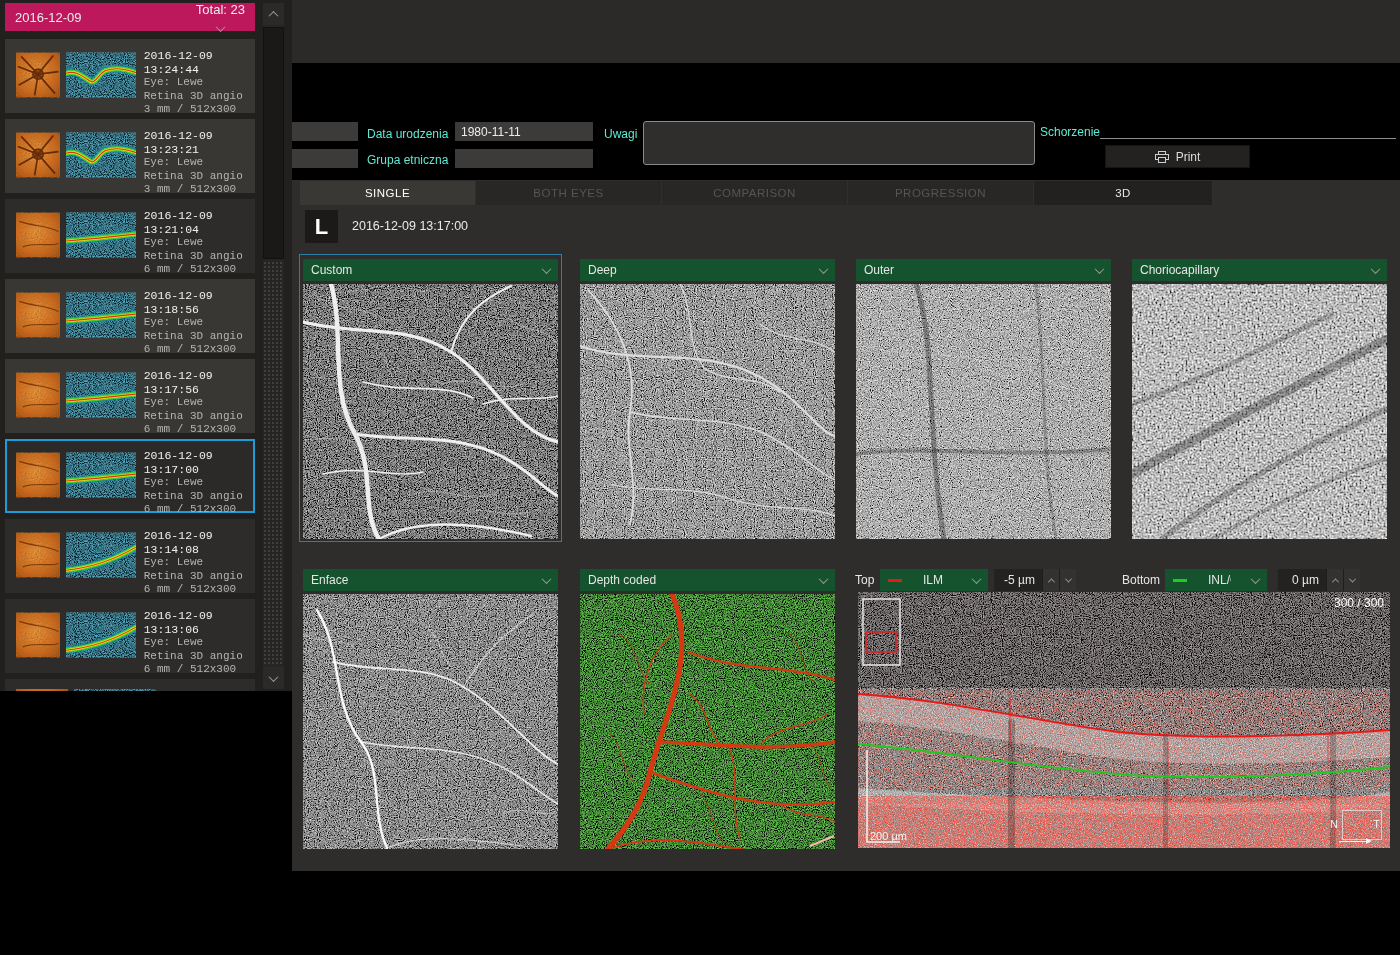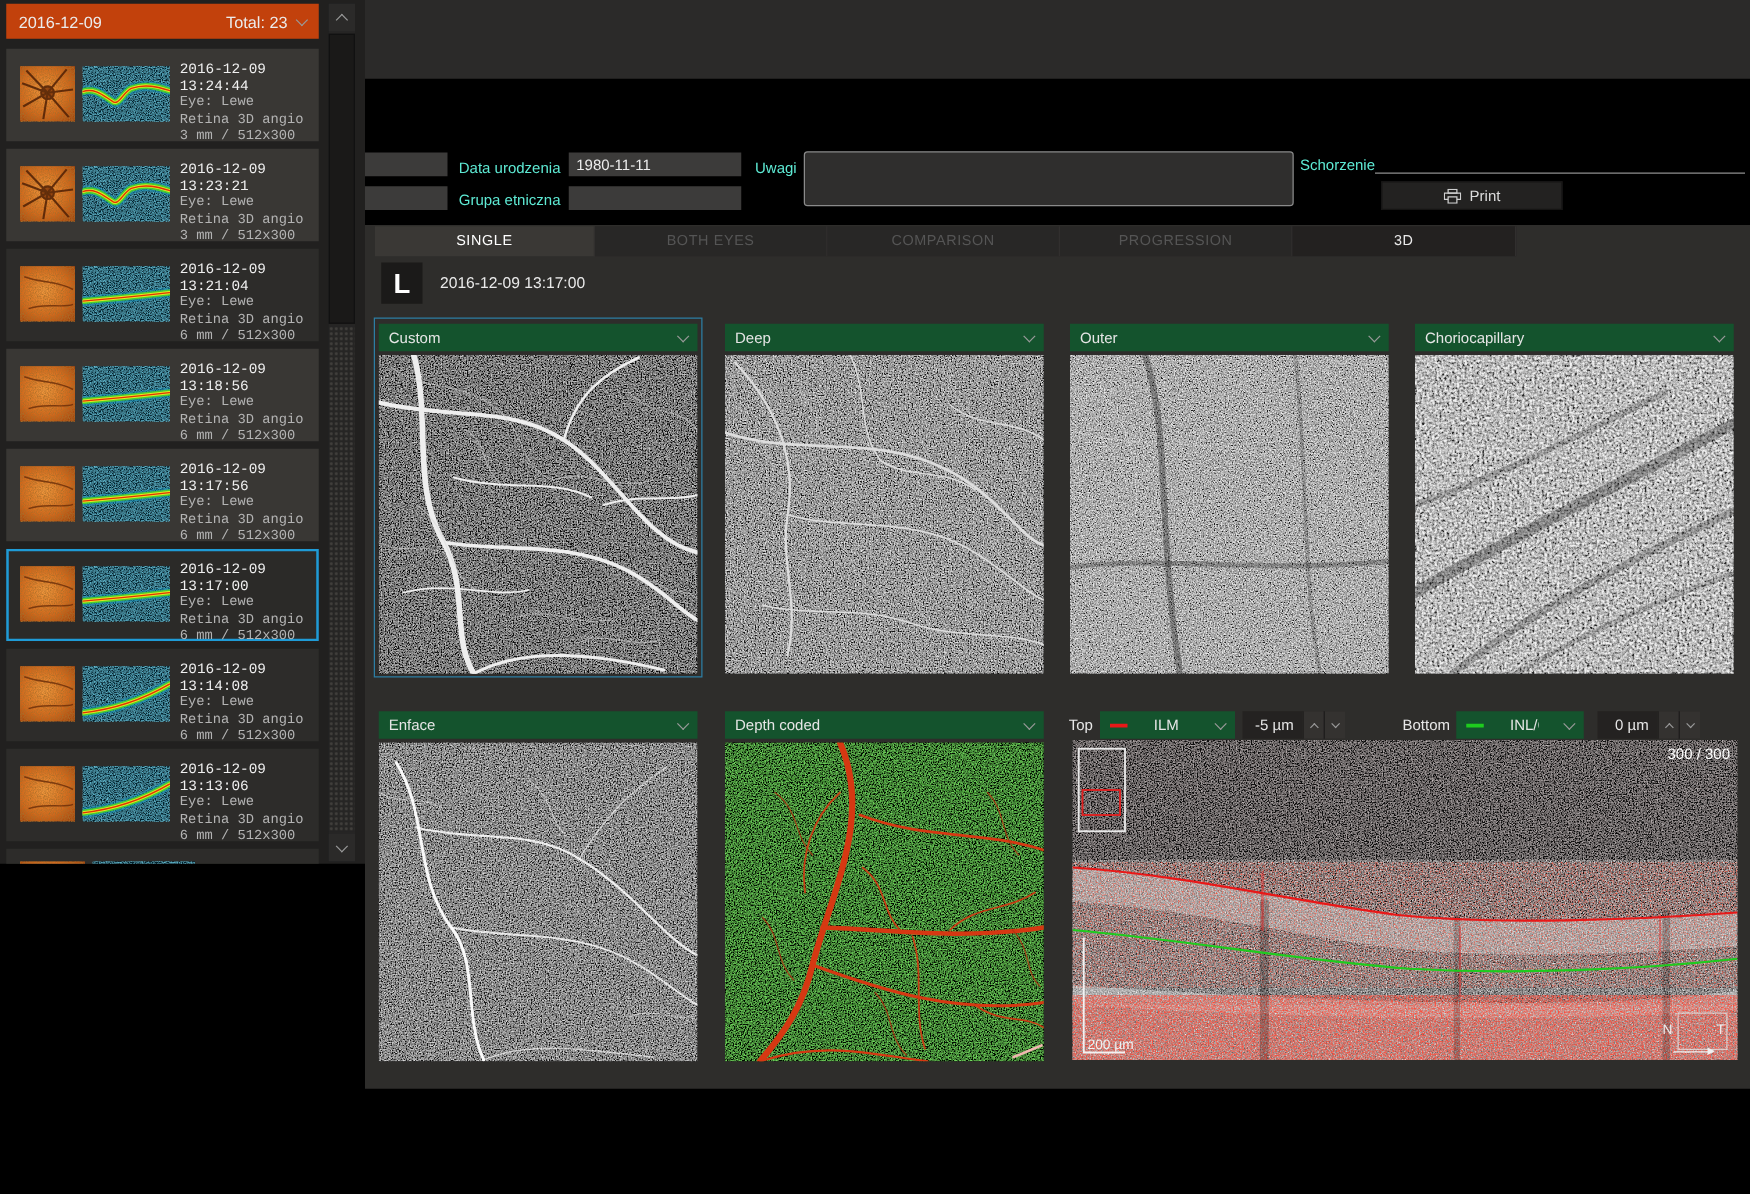--- a/index.html
+++ b/index.html
@@ -26,23 +26,23 @@
   .pb-input { position:absolute; height:19px; background:#3c3b3a; border:none; color:#ededed; font-size:12px;
               padding:0 6px; font-family:"Liberation Sans",sans-serif; }
   .pb-textarea { position:absolute; background:#2f2e2d; border:1px solid #8a8a8a; border-radius:3px; color:#ededed;
                  font-size:12px; resize:none; font-family:"Liberation Sans",sans-serif; padding:2px 6px; }
   .pb-underline { position:absolute; border-bottom:1px solid #8f8f8f; }
   .print-btn { position:absolute; left:1105px; top:145px; width:145px; height:23px; background:#232221; border:1px solid #161514;
                display:flex; align-items:center; justify-content:center; gap:7px; color:#dcdcdc; font-size:12px; cursor:pointer; }
 
   
   .sidebar { position:absolute; left:0; top:180; width:292px; height:691px; background:#21201f; overflow:hidden; }
-  .sidebar-header { position:absolute; left:5px; top:3px; width:250px; height:28px; background:#c2410c;
+  .sidebar-header { position:absolute; left:5px; top:3px; width:250px; height:28px; background:#be185d;
                     display:flex; align-items:center; justify-content:space-between; padding:0 10px; color:#ececec; font-size:13px; }
-  .sb-total { display:flex; align-items:center; gap:8px; }
+  .sb-total { display:flex; align-items:center; gap:8px;flex-direction:column; }
   .scan-list { position:absolute; left:5px; top:39px; width:250px; }
   .scan-item { position:relative; width:250px; height:74px; margin-bottom:6px; background:#343231; display:flex; padding:10px 0 0 11px;font-family:Liberation Mono, monospace; }
   .scan-item.shade-light { background:#393734; }
   .scan-item.shade-dark  { background:#2d2c2a; }
   .scan-item.selected { background:#2b2a28; box-shadow:inset 0 0 0 2px #1f9bd6; }
   .fundus, .octthumb { display:block; }
   .fundus { width:52px; height:52px; }
   .octthumb { width:82px; height:52px; margin-left:6px; }
   .scan-meta { margin-left:8px; font-size:11px; line-height:13.5px; color:#b4b4b4; }
   .scan-time { color:#f0f0f0; font-size:11.5px; }

